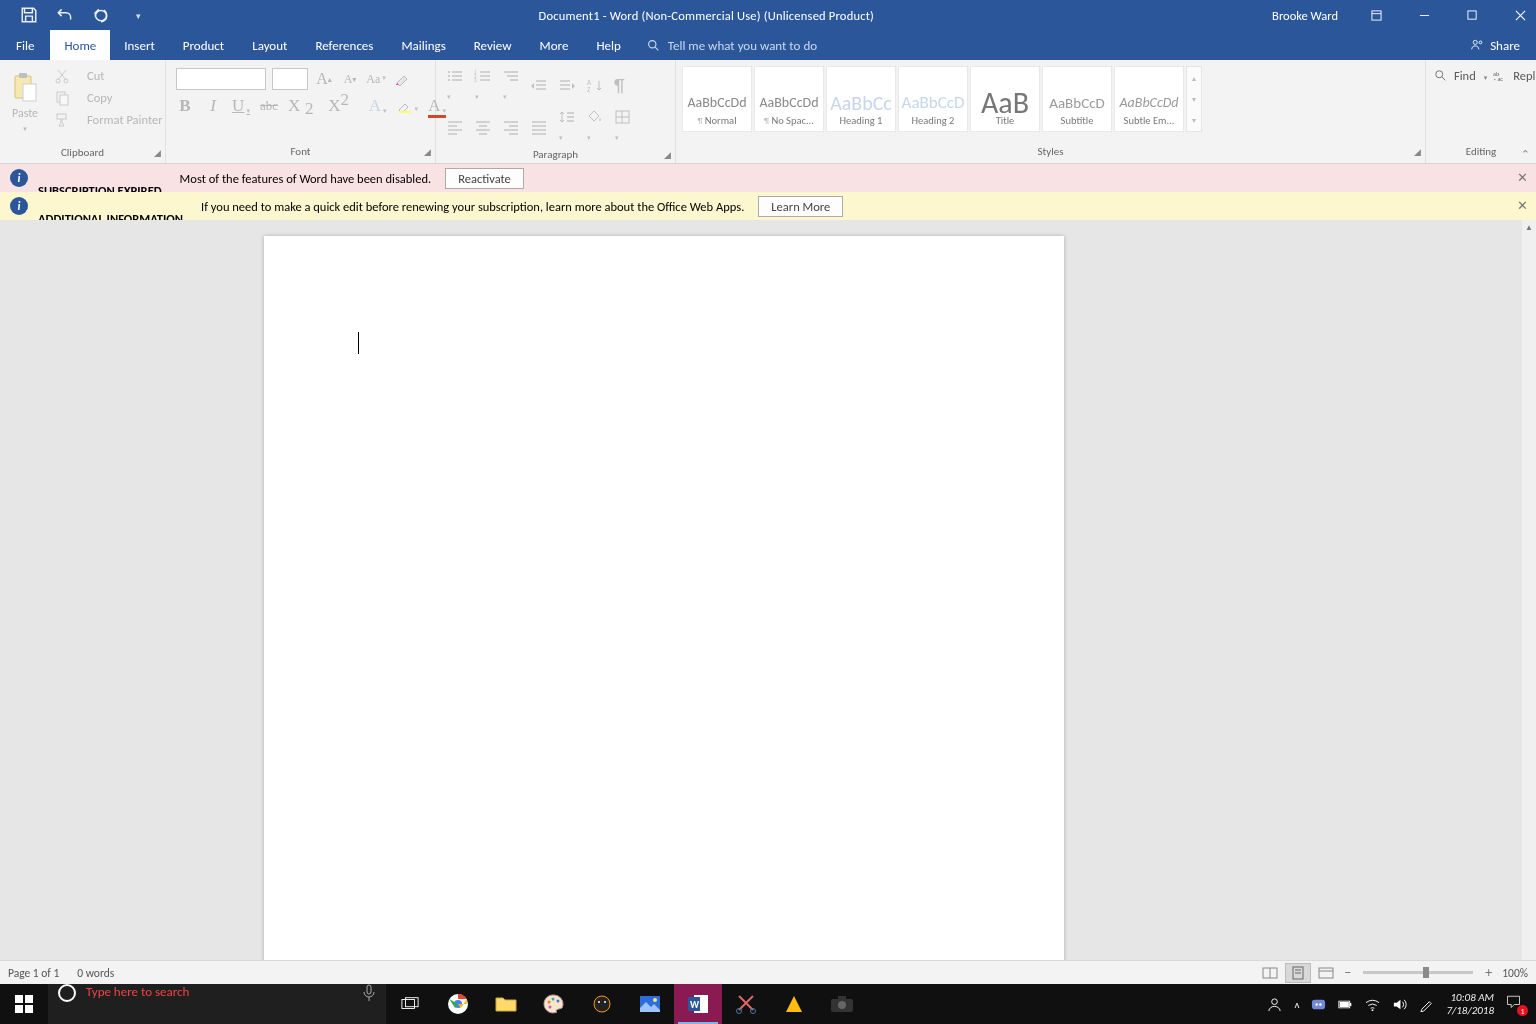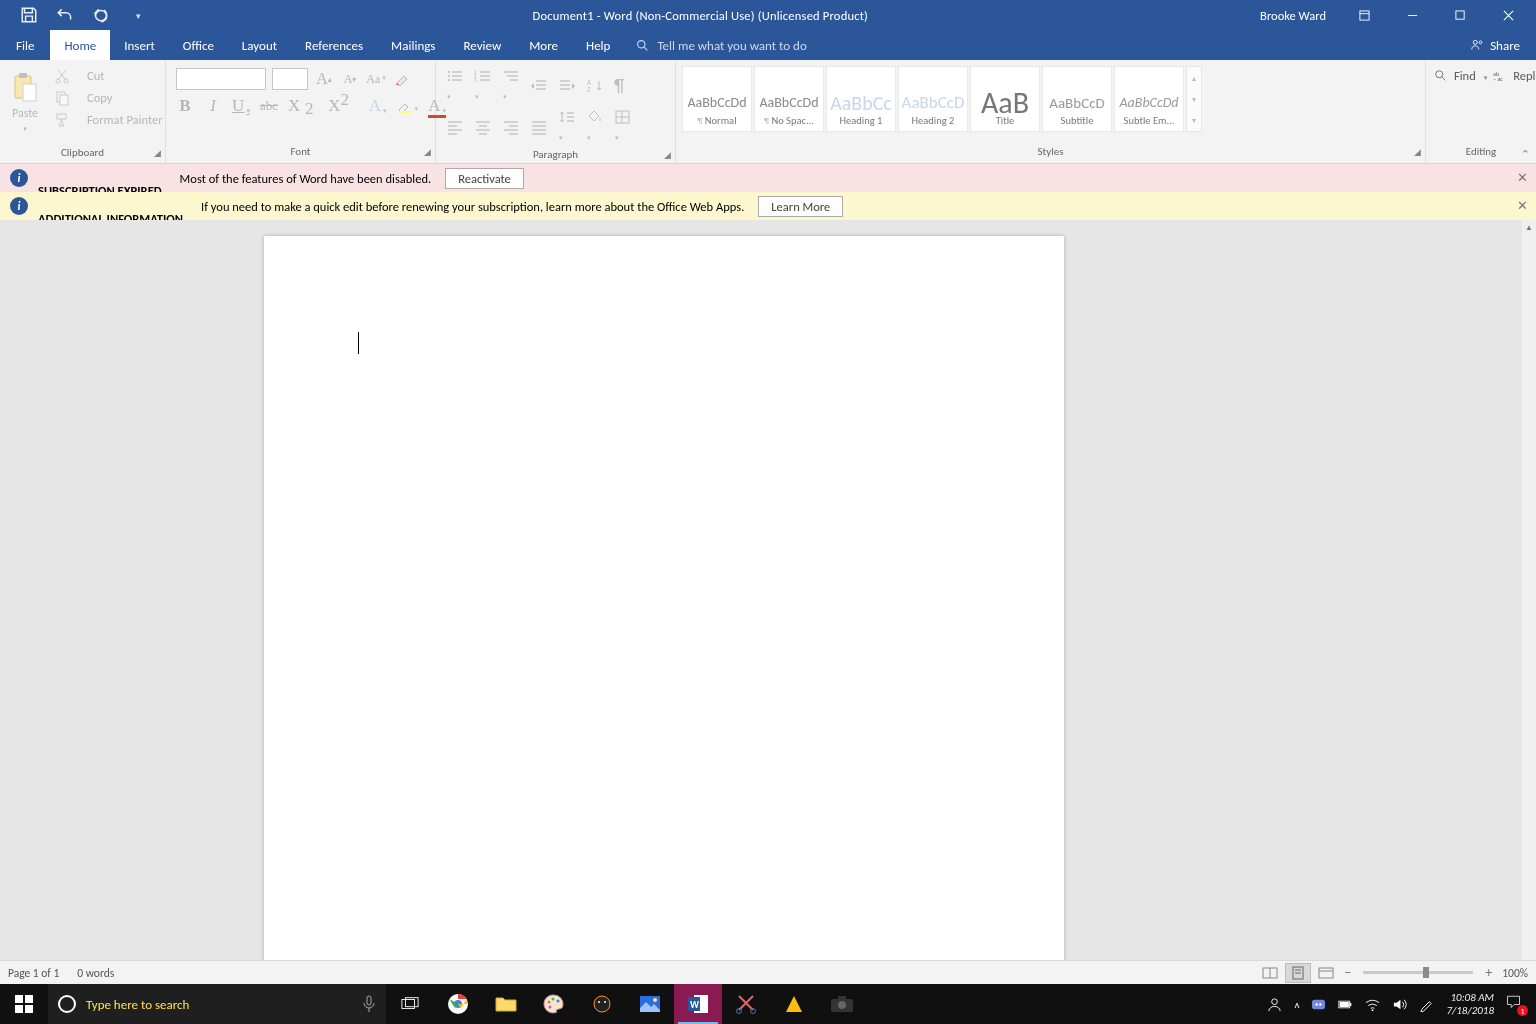--- a/index.html
+++ b/index.html
@@ -4,21 +4,21 @@
 <style>
 * { margin:0; padding:0; box-sizing:border-box; font-family:"Segoe UI","Calibri",Arial,sans-serif; user-select:none; }
 html,body { width:1536px; height:1024px; overflow:hidden; background:#e6e6e6; }
 
 
 .titlebar { height:30px; background:#2b579a; color:#fff; display:flex; align-items:center; font-size:12px; }
 .qat { display:flex; align-items:center; gap:18px; padding-left:20px; }
 .qat .ic { width:18px; height:18px; opacity:.9; display:flex; align-items:center; justify-content:center; }
 .qat-drop { font-size:9px; opacity:.8; padding-left:8px;}
 .title-center { flex:1; text-align:center; font-size:12.5px; letter-spacing:.2px; }
-.title-right { display:flex; align-items:center; gap:16px; padding-right:12px; }
+.title-right { display:flex; align-items:center; gap:16px; }
 .title-right .user { font-size:12.5px; padding-right:6px;}
 .win-btn { width:32px; height:30px; display:flex; align-items:center; justify-content:center; }
 .win-btn svg { width:11px; height:11px; }
 
 
 .tabstrip { height:30px; background:#2b579a; display:flex; align-items:stretch; color:#fff; font-size:13px; }
 .tab { padding:0 14px; display:flex; align-items:center; cursor:default; }
 .tab.file { padding:0 16px; }
 .tab.active { background:#fff; color:#2b579a; }
 .tellme { flex:1; display:flex; align-items:center; gap:8px; padding-left:12px; color:#cbd9ee; font-size:13px; }
@@ -101,21 +101,21 @@
 .view-btn{width:26px;height:20px;display:flex;align-items:center;justify-content:center;margin:0 1px;border:1px solid transparent;}
 .view-btn.active{background:#d8d8d8;border:1px solid #bdbdbd;}
 .zoom-track{width:110px;height:3px;background:#c8c8c8;position:relative;margin:0 8px;}
 .zoom-thumb{position:absolute;top:-4px;left:60px;width:6px;height:11px;background:#8a8a8a;}
 .zoom-sign{font-size:14px;color:#777;padding:0 4px;}
 
 
 .taskbar { position:absolute; left:0; right:0; bottom:0; height:40px; background:#101010; display:flex; align-items:stretch; color:#fff; font-size:13px;}
 .task-btn{width:48px;display:flex;align-items:center;justify-content:center;}
 .task-btn svg{width:18px;height:18px;}
-.search{flex:0 0 338px; background:#1f1f1f; display:flex; align-items:center; gap:10px; padding:0 10px; color:#fde047;}
+.search{flex:0 0 338px; background:#1f1f1f; display:flex; gap:10px; padding:0 10px; color:#ef4444;}
 .search .cortana{width:18px;height:18px;border:2px solid #fff;border-radius:50%;}
 .app-icons{display:flex;align-items:center;}
 .app{width:48px;height:40px;display:flex;align-items:center;justify-content:center;position:relative;}
 .app.active::after{content:"";position:absolute;left:4px;right:4px;bottom:0;height:2px;background:#76b9ed;}
 .app.word{background:#8a1a52;}
 .tray{margin-left:auto;display:flex;align-items:center;gap:12px;padding:0 10px;font-size:11px;color:#eee;}
 .tray svg{width:15px;height:15px;}
 .clock{text-align:right;line-height:13px;font-size:11px;font-style:italic;}
 .notif{width:20px;height:20px;position:relative;}
 .notif .badge{position:absolute;right:-2px;bottom:-2px;width:11px;height:11px;border-radius:50%;background:#e81123;font-size:8px;display:flex;align-items:center;justify-content:center;}
@@ -169,21 +169,21 @@
           <path stroke="#fff" stroke-width="1.2" d="M1 1l10 10M11 1 1 11"></path>
         </svg>
       </span>
   </div>
 </div>
 
 <div class="tabstrip">
   <div class="tab file">File</div>
   <div class="tab active">Home</div>
   <div class="tab">Insert</div>
-  <div class="tab">Office</div>
+  <div class="tab">Product</div>
   <div class="tab">Layout</div>
   <div class="tab">References</div>
   <div class="tab">Mailings</div>
   <div class="tab">Review</div>
   <div class="tab">More</div>
   <div class="tab">Help</div>
   <div class="tellme">
     <svg viewBox="0 0 16 16">
         <circle cx="6.5" cy="6.5" r="4.5" fill="none" stroke="#cbd9ee" stroke-width="1.4"></circle>
         <path stroke="#cbd9ee" stroke-width="1.4" d="M10 10l4 4"></path>

